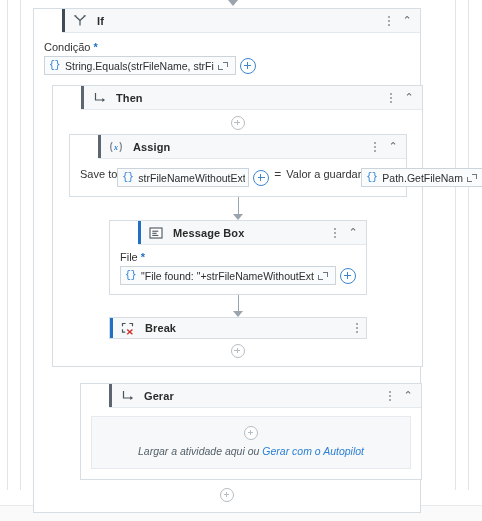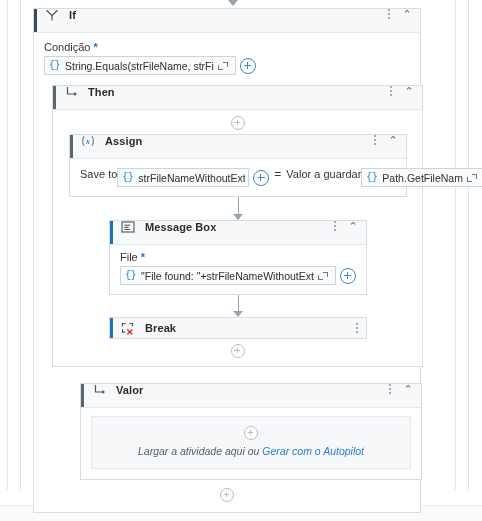--- a/index.html
+++ b/index.html
@@ -44,26 +44,27 @@
     width: 388px;
   }
 
   .act {
     background: #ffffff;
     border: 1px solid #d6dde3;
     box-sizing: border-box;
   }
   .act-head {
     display: flex;
-    align-items: flex-start;
+    align-items: center;
     height: 23px;
     background: #f7f8f9;
     border-bottom: 1px solid #e4e9ed;
     padding-left: 0;
     position: relative;
+    margin-left: 28px;
   }
   .accent {
     width: 3px;
     align-self: stretch;
     background: #5c6670;
     flex: 0 0 3px;
   }
   .accent.blue { background: #1f6fc4; }
   .accent.dark { background: #3f4b57; }
   .head-icon {
@@ -459,21 +460,21 @@
 
       <div class="branch" style="margin-top:16px;margin-left:36px;width:342px;">
         <div class="act-head">
           <div class="accent"></div>
           <div class="head-icon">
             <svg width="13" height="12" viewBox="0 0 13 12">
               <path d="M2.5 1 L2.5 8 L10 8" stroke="#4a545d" stroke-width="1.2" fill="none"></path>
               <path d="M9.3 5.9 L12 8 L9.3 10.1 Z" fill="#4a545d"></path>
             </svg>
           </div>
-          <div class="head-title">Valor</div>
+          <div class="head-title">Gerar</div>
           <div class="head-spacer"></div>
           <div class="kebab">
             <i></i>
               <i></i>
               <i></i>
           </div>
           <div class="chev">⌃</div>
         </div>
 
         <div class="branch-body" style="padding:8px 10px 10px 10px;">

